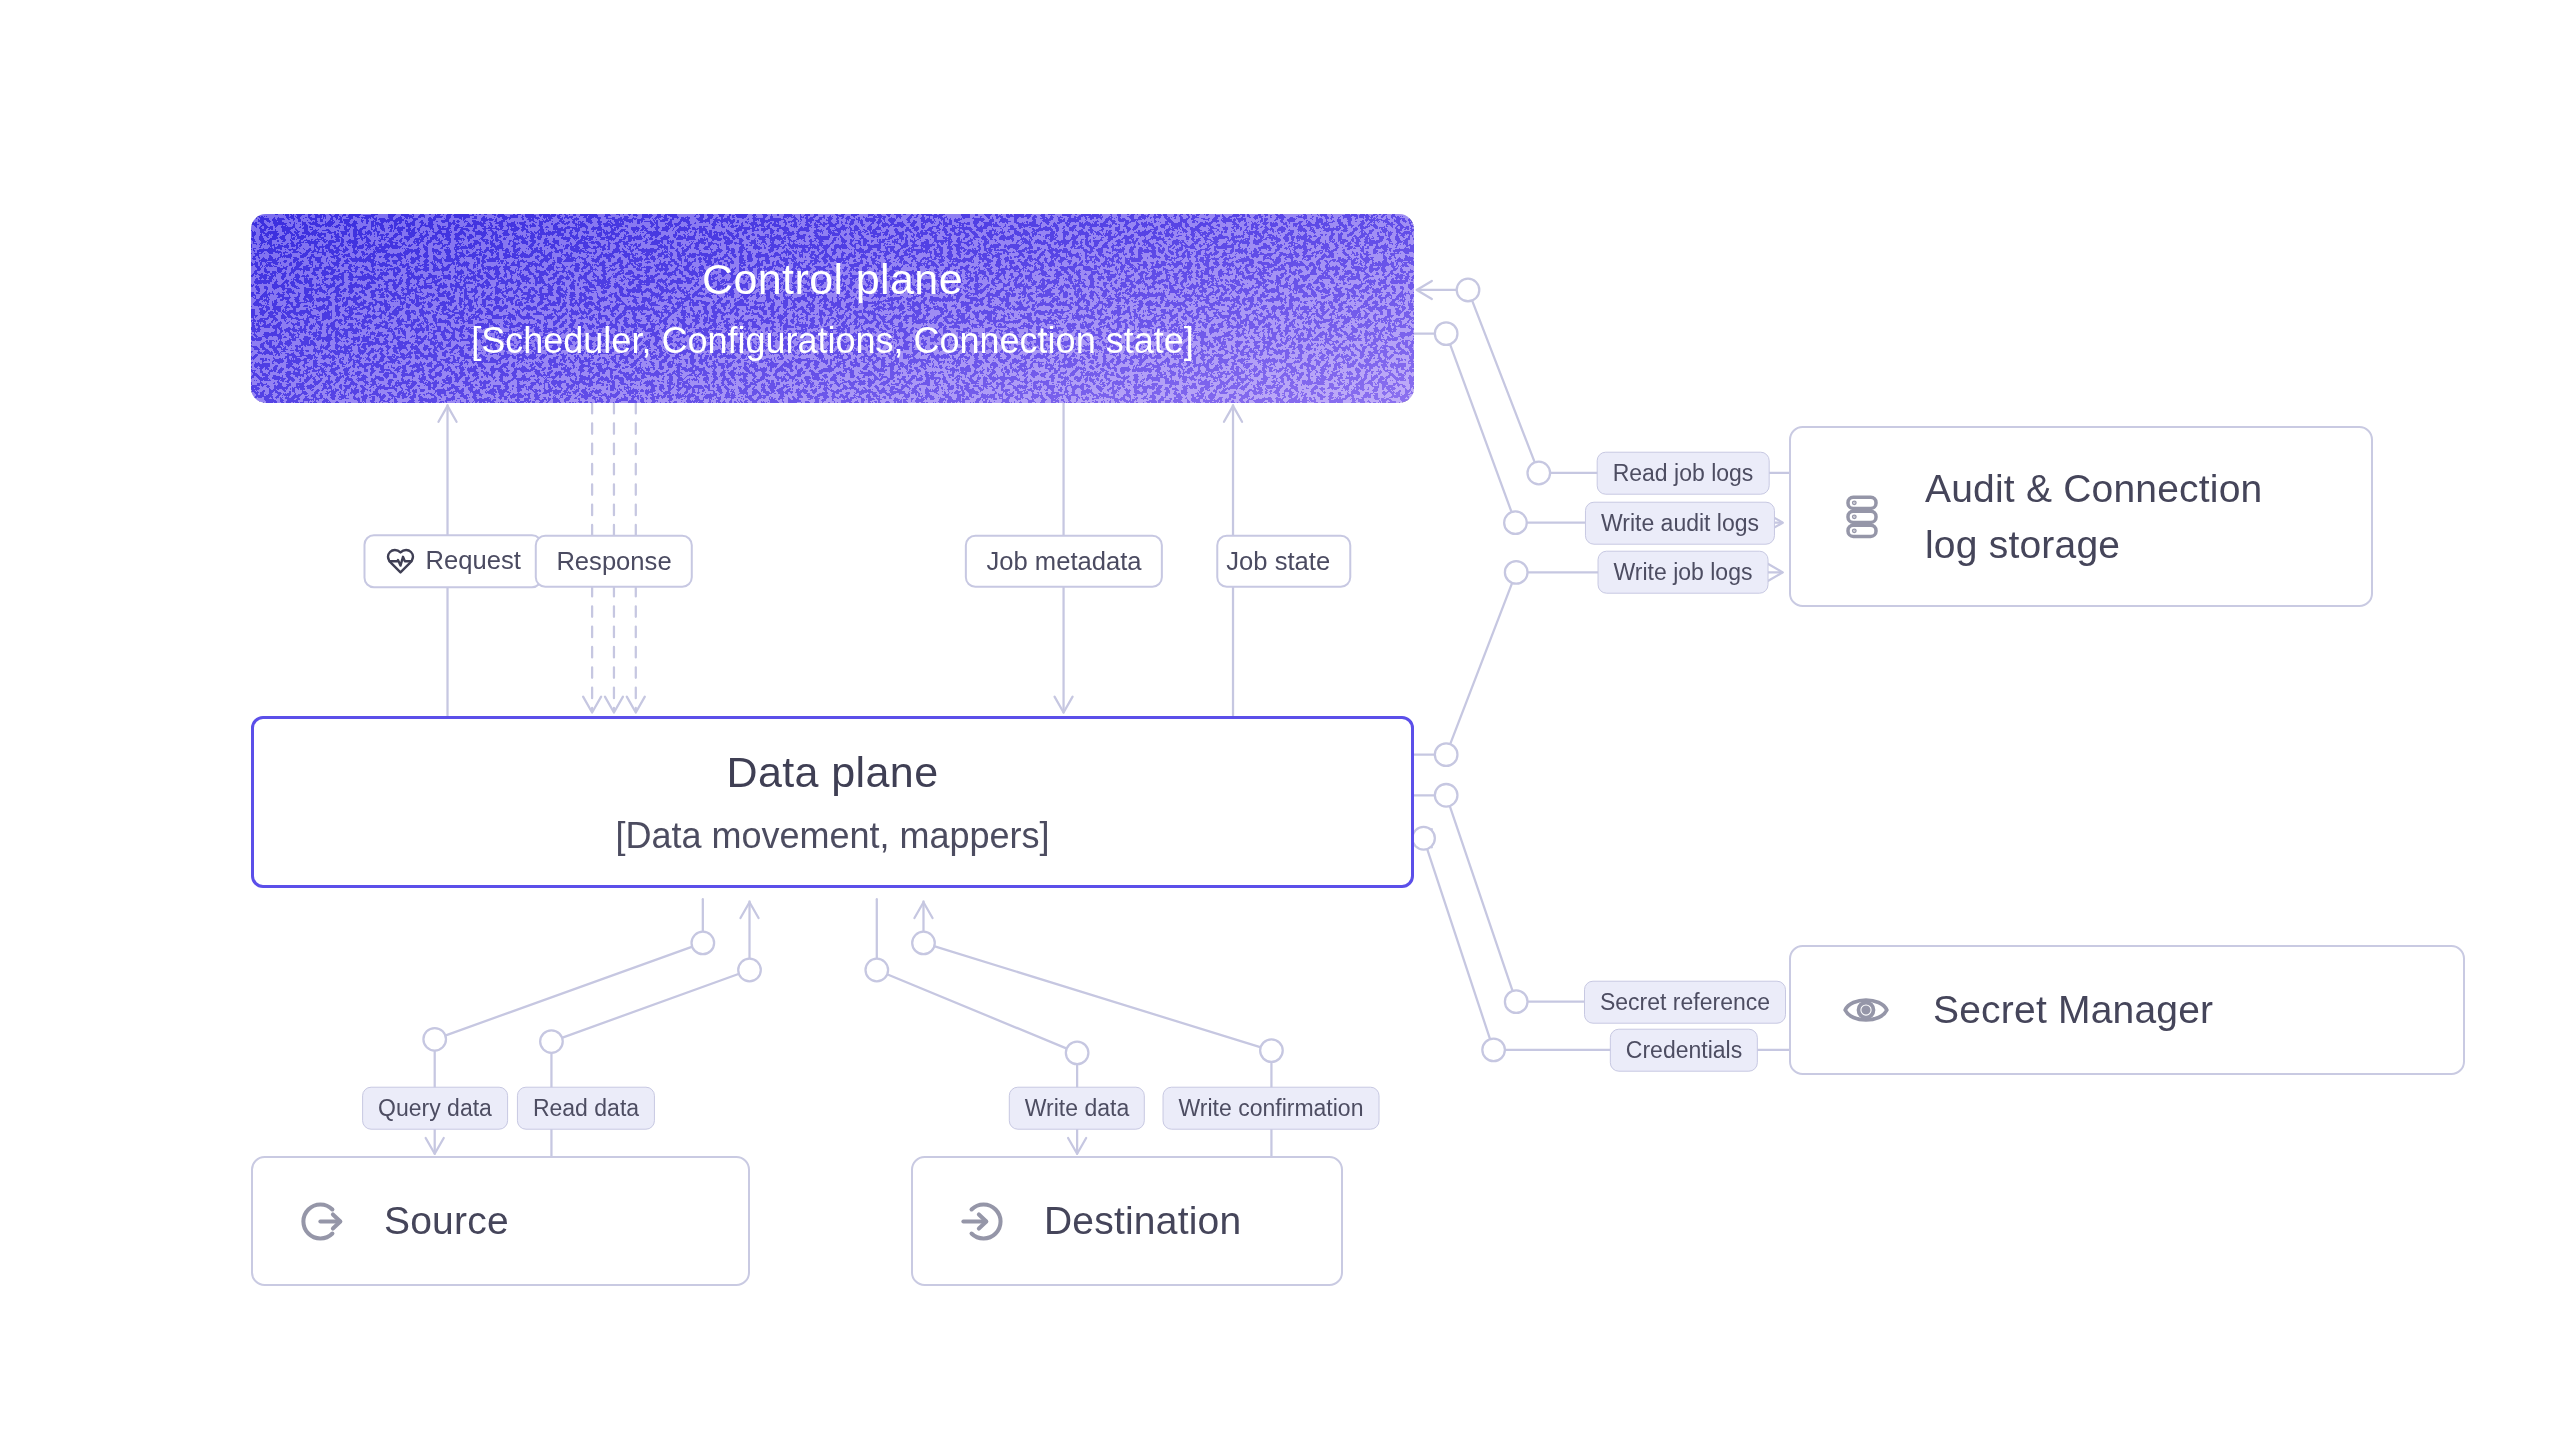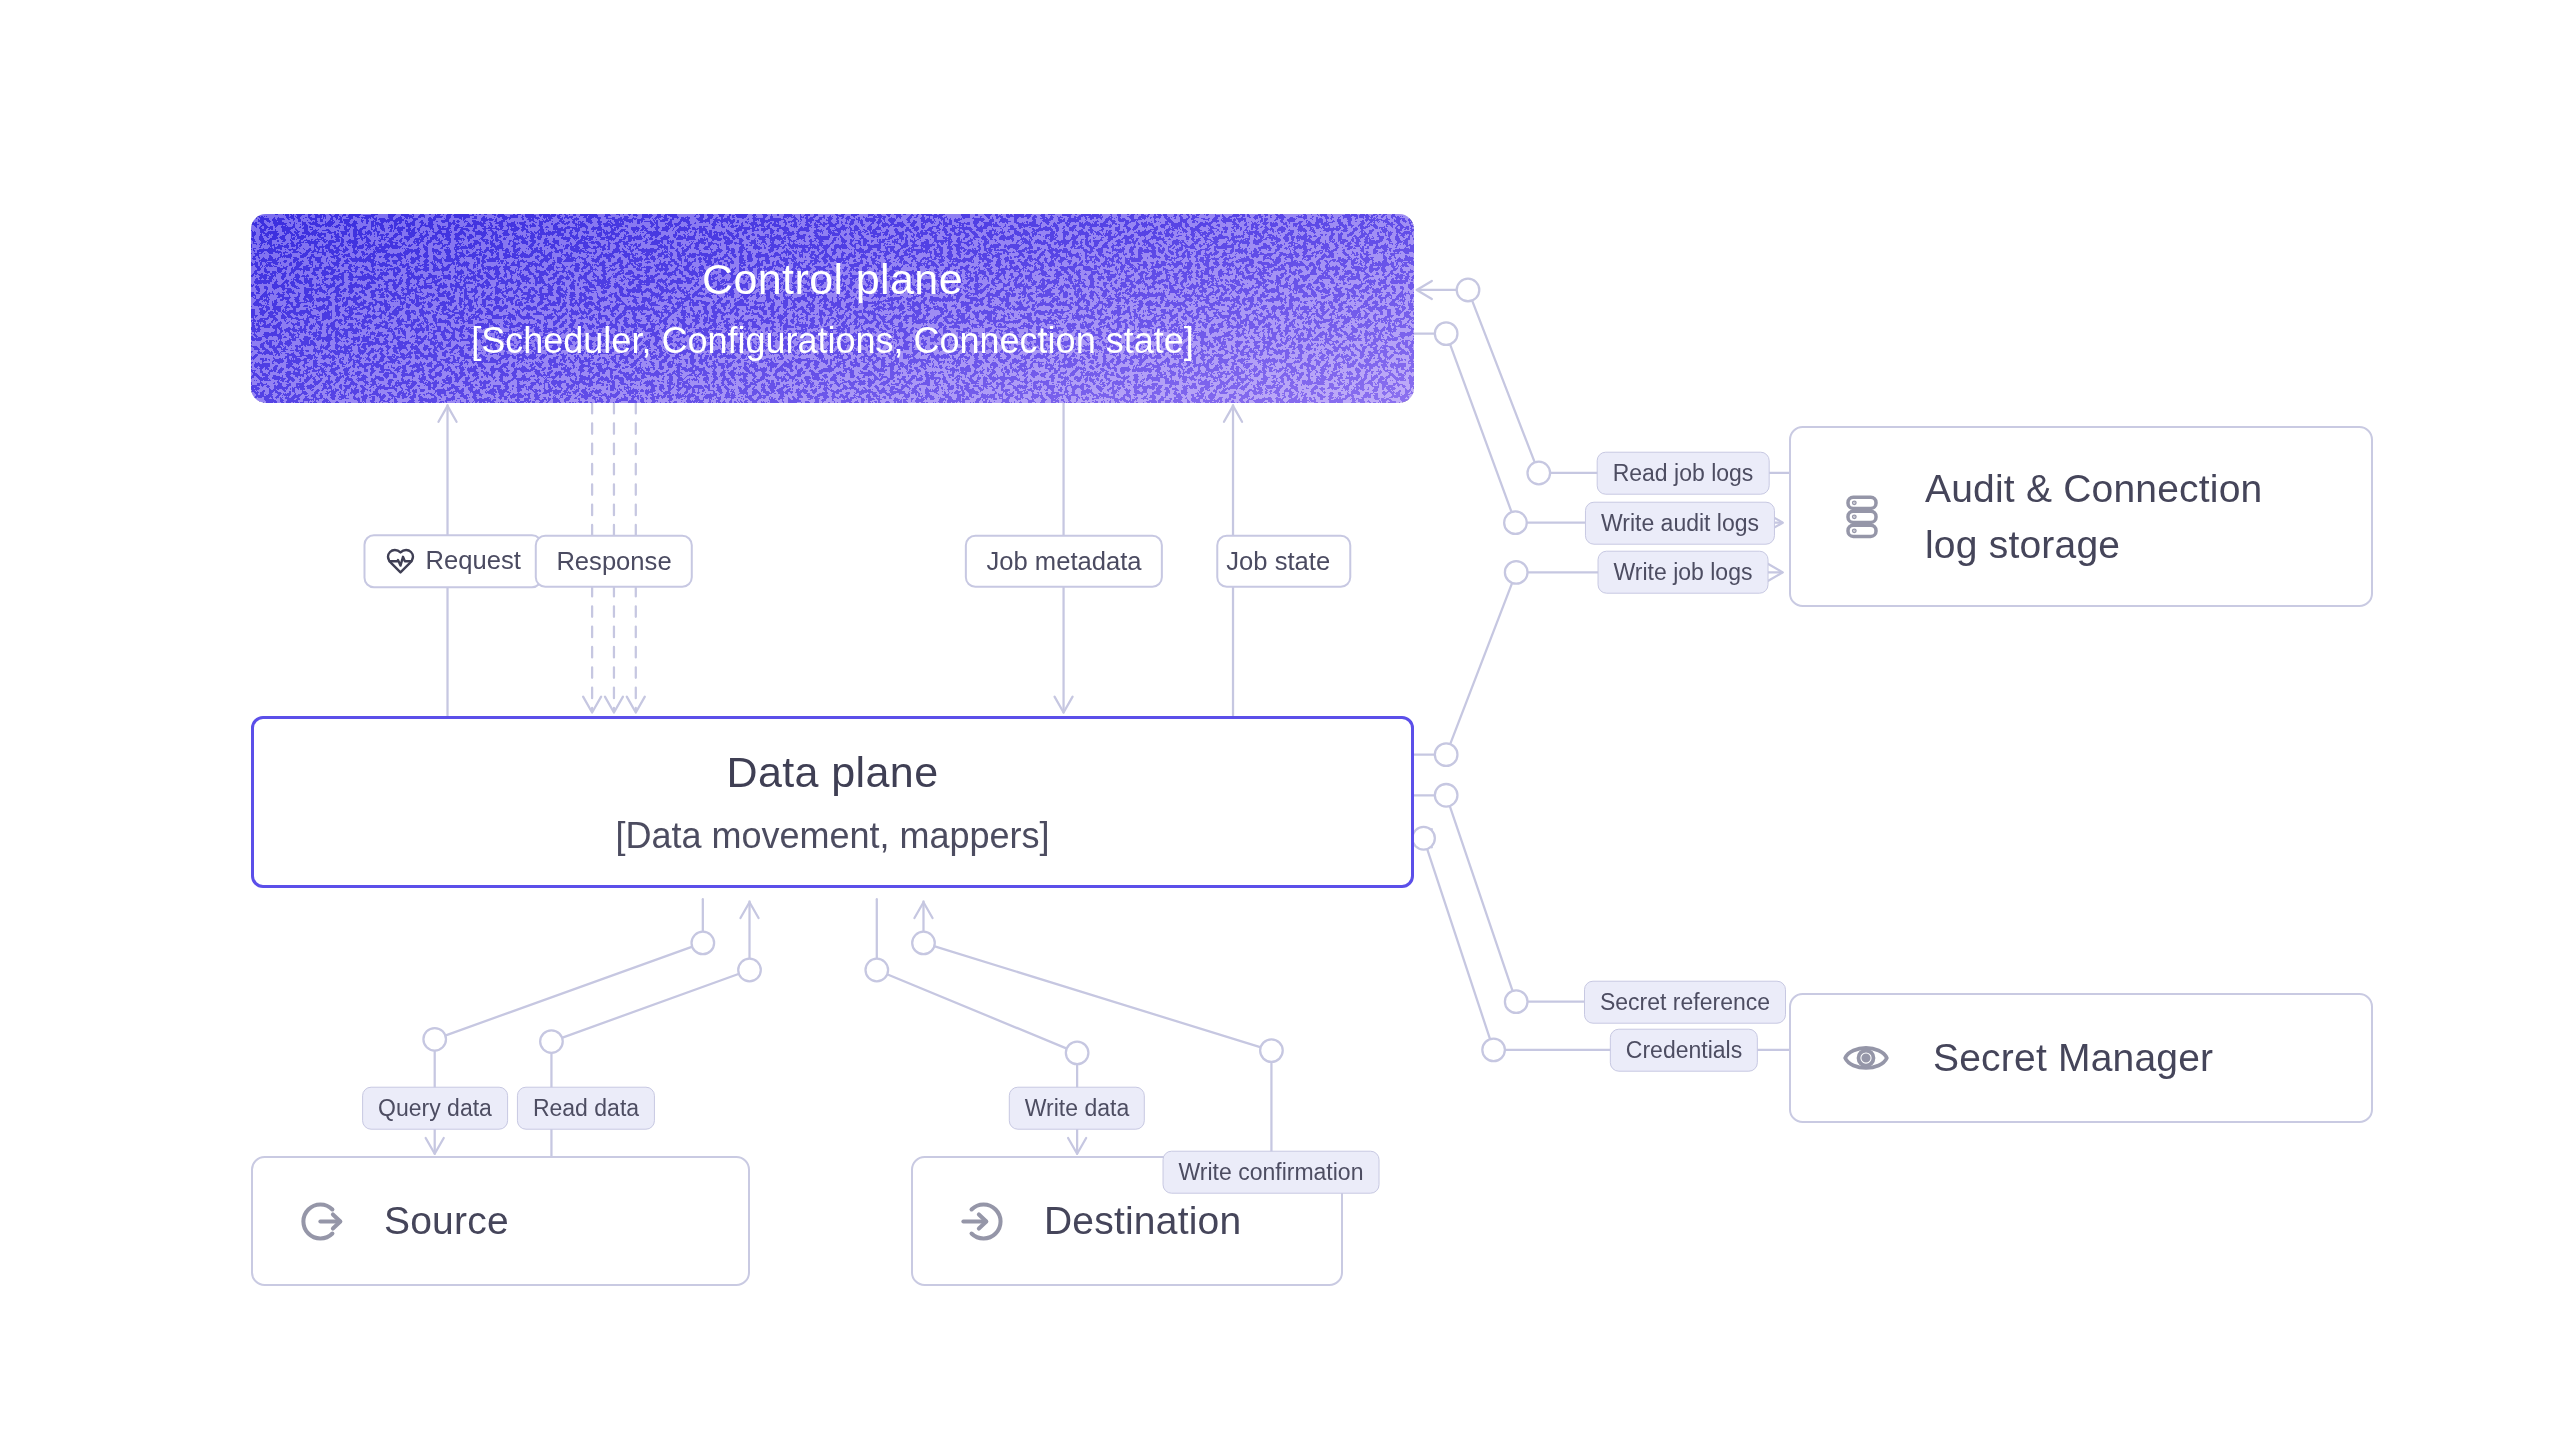--- a/index.html
+++ b/index.html
@@ -39,21 +39,21 @@
   .control .plane-sub{color:#ffffff;}
   .data .plane-sub{color:#4c4c60;margin-top:18px;}
   .data .inner{display:flex;flex-direction:column;align-items:center;}
 
   .entity{justify-content:flex-start;padding-left:44px;gap:36px;}
   .entity .e-title{font-size:39px;font-weight:500;color:#45455a;letter-spacing:0.2px;}
   .source{left:251px;top:1156px;width:499px;height:130px;}
   .destination{left:911px;top:1156px;width:432px;height:130px;}
   .audit{left:1789px;top:426px;width:584px;height:181px;padding-left:50px;gap:42px;}
   .audit .e-title{line-height:1.42;max-width:362px;}
-  .secret{left:1789px;top:945px;width:584px;height:130px;padding-left:50px;gap:42px;margin-top:48px;}
+  .secret{left:1789px;top:945px;width:676px;height:130px;padding-left:50px;gap:42px;}
 
   
   .pill{
     position:absolute;z-index:2;transform:translate(-50%,-50%);
     background:#ffffff;border:2.3px solid #c7c8e2;border-radius:10.5px;
     padding:9.8px 19.6px;font-size:25.6px;color:#4b4b61;
     display:flex;align-items:center;gap:10.5px;white-space:nowrap;
     box-sizing:border-box;
   }
   .pill.lav{
@@ -246,21 +246,21 @@
   </div>
 
   <div class="pill lav" style="left:586px;top:1108px;">
     <span>Read data</span>
   </div>
 
   <div class="pill lav" style="left:1077px;top:1108px;">
     <span>Write data</span>
   </div>
 
-  <div class="pill lav" style="left:1271px;top:1172px;">
+  <div class="pill lav" style="left:1271px;top:1108px;">
     <span>Write confirmation</span>
   </div>
 
   <div class="pill lav" style="left:1683px;top:473px;">
     <span>Read job logs</span>
   </div>
 
   <div class="pill lav" style="left:1680px;top:523px;">
     <span>Write audit logs</span>
   </div>

